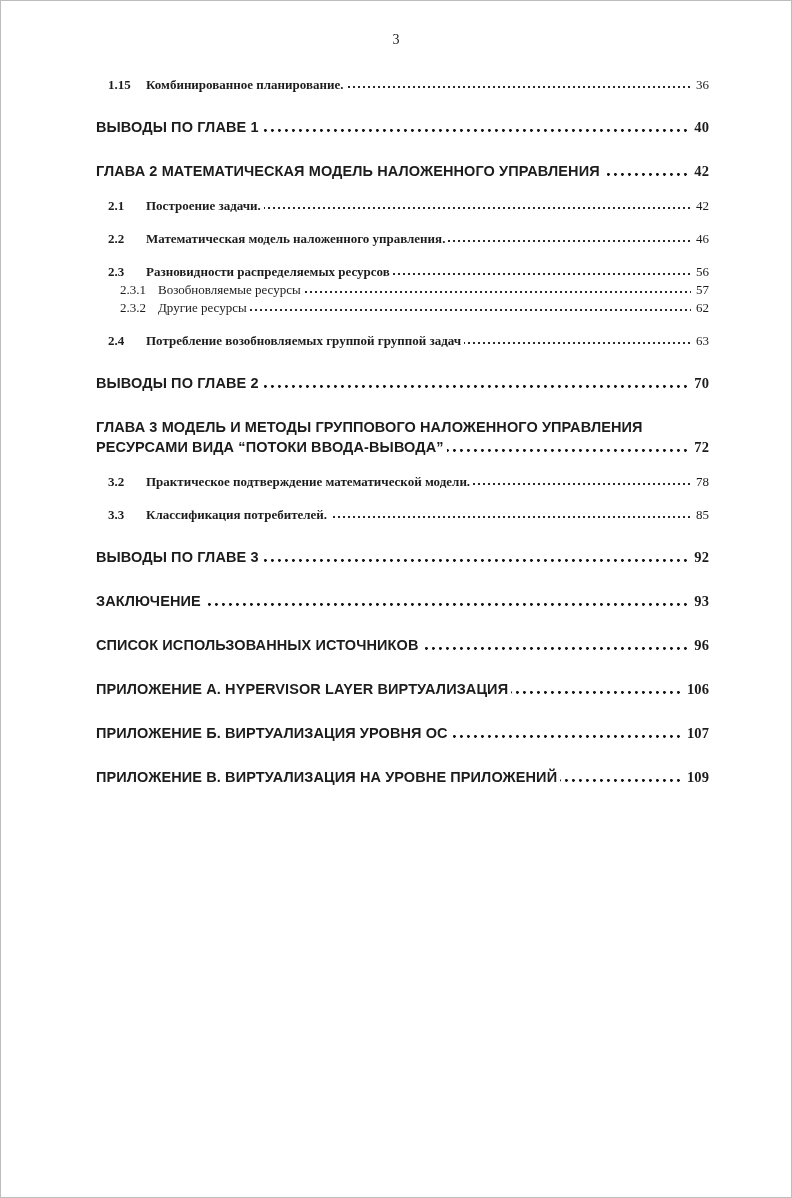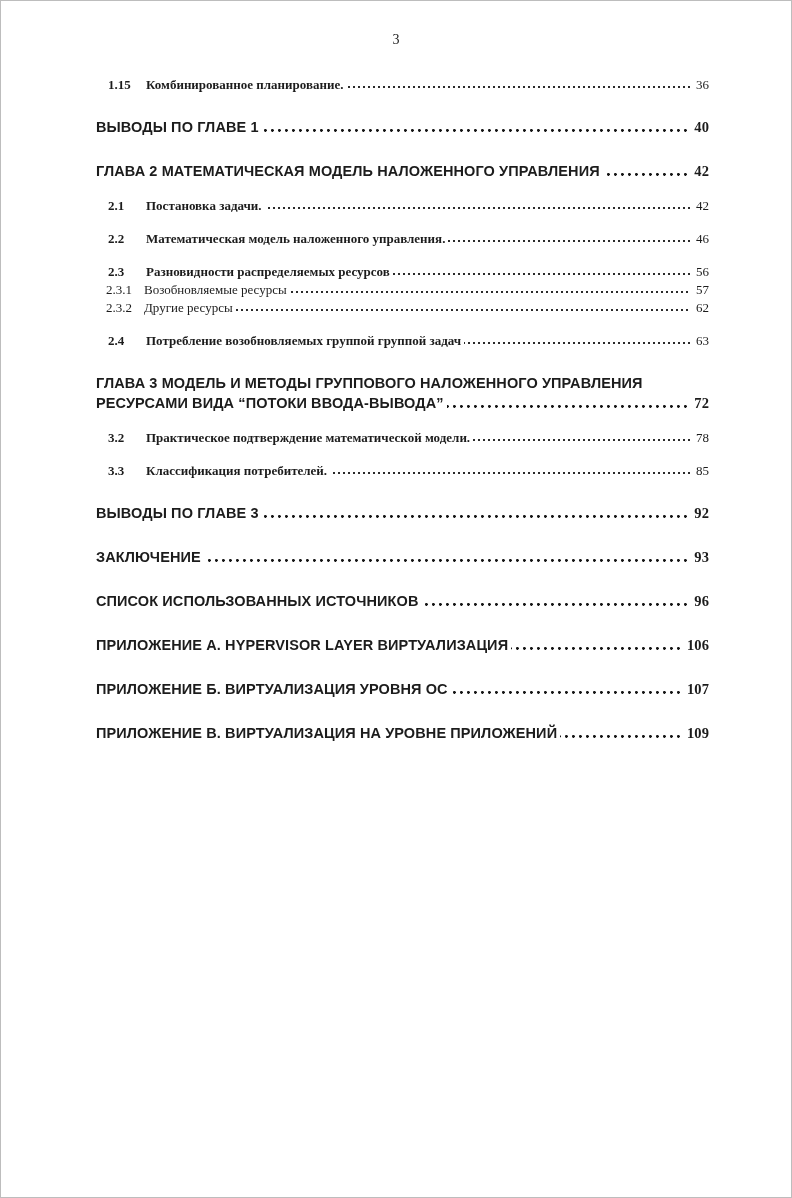--- a/index.html
+++ b/index.html
@@ -42,21 +42,21 @@
     background-image: radial-gradient(circle at 1px 1.1px, #2a2a2a 0.8px, transparent 1.3px);
     background-size: 5px 3px;
     background-position: 0 calc(100% - 4px);
   }
   
   .row-h3 {
     font-size: 13px;
     font-weight: 400;
     line-height: 16px;
     margin-top: 2px;
-    margin-left: 10px;
+    margin-left: 24px;
     background-image: radial-gradient(circle at 1px 1.1px, #2a2a2a 0.8px, transparent 1.3px);
     background-size: 5px 3px;
     background-position: 0 calc(100% - 4px);
   }
   
   .row-h1 {
     font-family: "Liberation Sans", sans-serif;
     font-size: 14.5px;
     font-weight: 700;
     line-height: 20px;
@@ -89,26 +89,27 @@
 </style>
 </head>
 <body>
 
 <div class="page">
   <div class="page-number">3</div>
   <div class="toc" id="toc">
       <div class="toc-row row-h2"><span class="toc-num">1.15</span><span class="toc-label">Комбинированное планирование.</span><span class="toc-page">36</span></div>
       <div class="toc-row row-h1"><span class="toc-label">ВЫВОДЫ ПО ГЛАВЕ 1</span><span class="toc-page">40</span></div>
       <div class="toc-row row-h1"><span class="toc-label">ГЛАВА 2 МАТЕМАТИЧЕСКАЯ МОДЕЛЬ НАЛОЖЕННОГО УПРАВЛЕНИЯ</span><span class="toc-page">42</span></div>
-      <div class="toc-row row-h2"><span class="toc-num">2.1</span><span class="toc-label">Постановка задачи.</span><span class="toc-page">42</span></div>
+      <div class="toc-row row-h2"><span class="toc-num">2.1</span><span class="toc-label">Построение задачи.</span><span class="toc-page">42</span></div>
       <div class="toc-row row-h2"><span class="toc-num">2.2</span><span class="toc-label">Математическая модель наложенного управления.</span><span class="toc-page">46</span></div>
       <div class="toc-row row-h2"><span class="toc-num">2.3</span><span class="toc-label">Разновидности распределяемых ресурсов</span><span class="toc-page">56</span></div>
       <div class="toc-row row-h3"><span class="toc-num">2.3.1</span><span class="toc-label">Возобновляемые ресурсы</span><span class="toc-page">57</span></div>
       <div class="toc-row row-h3"><span class="toc-num">2.3.2</span><span class="toc-label">Другие ресурсы</span><span class="toc-page">62</span></div>
       <div class="toc-row row-h2"><span class="toc-num">2.4</span><span class="toc-label">Потребление возобновляемых группой группой задач</span><span class="toc-page">63</span></div>
+      <div class="toc-row row-h1"><span class="toc-label">ВЫВОДЫ ПО ГЛАВЕ 2</span><span class="toc-page">70</span></div>
       <div class="toc-row row-h1"><span class="toc-label">ГЛАВА 3 МОДЕЛЬ И МЕТОДЫ ГРУППОВОГО НАЛОЖЕННОГО УПРАВЛЕНИЯ РЕСУРСАМИ ВИДА “ПОТОКИ ВВОДА-ВЫВОДА”</span><span class="toc-page">72</span></div>
       <div class="toc-row row-h2"><span class="toc-num">3.2</span><span class="toc-label">Практическое подтверждение математической модели.</span><span class="toc-page">78</span></div>
       <div class="toc-row row-h2"><span class="toc-num">3.3</span><span class="toc-label">Классификация потребителей.</span><span class="toc-page">85</span></div>
       <div class="toc-row row-h1"><span class="toc-label">ВЫВОДЫ ПО ГЛАВЕ 3</span><span class="toc-page">92</span></div>
       <div class="toc-row row-h1"><span class="toc-label">ЗАКЛЮЧЕНИЕ</span><span class="toc-page">93</span></div>
       <div class="toc-row row-h1"><span class="toc-label">СПИСОК ИСПОЛЬЗОВАННЫХ ИСТОЧНИКОВ</span><span class="toc-page">96</span></div>
       <div class="toc-row row-h1"><span class="toc-label">ПРИЛОЖЕНИЕ А. HYPERVISOR LAYER ВИРТУАЛИЗАЦИЯ</span><span class="toc-page">106</span></div>
       <div class="toc-row row-h1"><span class="toc-label">ПРИЛОЖЕНИЕ Б. ВИРТУАЛИЗАЦИЯ УРОВНЯ ОС</span><span class="toc-page">107</span></div>
       <div class="toc-row row-h1"><span class="toc-label">ПРИЛОЖЕНИЕ В. ВИРТУАЛИЗАЦИЯ НА УРОВНЕ ПРИЛОЖЕНИЙ</span><span class="toc-page">109</span></div>
     </div>

